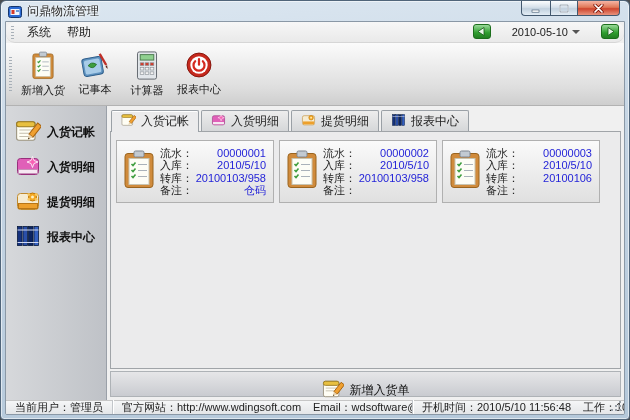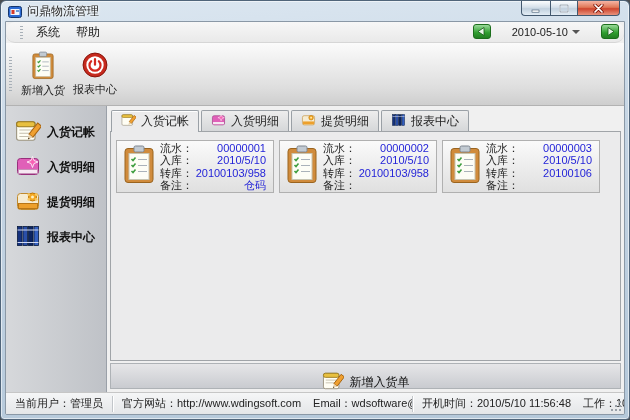--- a/index.html
+++ b/index.html
@@ -21,21 +21,21 @@
   .cbtn.max{width:28px;}
   .cbtn.close{width:42px;border-radius:0 0 4px 0;border-left:none;
     background:linear-gradient(#f6b5a5,#e07858 45%,#ce452e 55%,#e8947e);}
 
   
   .client{position:absolute;left:4px;right:4px;top:20px;bottom:4px;background:#f0f0f0;
     border:1px solid #8a98a6;border-radius:0 0 2px 2px;display:flex;flex-direction:column;overflow:hidden;}
 
   
   .menubar{height:21px;flex:0 0 auto;background:linear-gradient(#f7f7f7,#e9e9e9);border-bottom:1px solid #d6d6d6;
-    display:flex;align-items:center;padding:0 13px;position:relative;border-radius:9px;}
+    display:flex;align-items:center;padding:0 4px;position:relative;border-radius:9px;}
   .vgrip{width:3px;height:13px;margin:0 5px 0 1px;
     background:repeating-linear-gradient(180deg,#a8b0b8 0 1px,transparent 1px 3px);}
   .menu-item{font-size:12px;color:#1a1a1a;padding:2px 8px;border-radius:2px;}
   .date-ctrl{position:absolute;right:5px;top:2px;display:flex;align-items:center;gap:21px;}
   .nav-btn{width:18px;height:15px;border:1px solid #1c6e1c;border-radius:3px;display:flex;align-items:center;justify-content:center;
     background:linear-gradient(#9ada9a,#2f9e2f 60%,#237e23);}
   .date-box{display:flex;align-items:center;gap:4px;}
   .date-text{font-size:11px;color:#1a1a1a;}
   .caret{width:0;height:0;border-left:4px solid transparent;border-right:4px solid transparent;border-top:4px solid #555;}
 
@@ -55,34 +55,34 @@
 
   .main{flex:1;display:flex;flex-direction:column;min-width:0;padding:4px 3px 3px 3px;}
   .tabbar{display:flex;gap:2px;margin-bottom:-1px;position:relative;z-index:2;padding-left:1px;}
   .tab{height:21px;display:flex;align-items:center;gap:5px;padding:0 9px;font-size:12px;color:#222;
     border:1px solid #9aa0a6;border-bottom:none;border-radius:2px 2px 0 0;
     background:linear-gradient(#ededed,#d5d7d9);}
   .tab.active{background:#ebebec;box-shadow:inset 0 1px 0 #fff;height:22px;}
 
   .content{flex:1;border:1px solid #a0a4a8;background:#ebebec;padding:8px 5px;
     display:flex;gap:5px;align-items:flex-start;min-height:0;}
-  .card{width:158px;height:53px;flex:0 0 auto;border:1px solid #b0b0b0;
+  .card{width:158px;height:63px;flex:0 0 auto;border:1px solid #b0b0b0;
     background:linear-gradient(#fafafa,#e0e0e0);display:flex;align-items:center;gap:4px;padding:3px 7px 3px 5px;}
   .card-rows{flex:1;display:flex;flex-direction:column;min-width:0;}
   .crow{display:flex;font-size:11px;line-height:12.5px;white-space:nowrap;}
   .crow .lbl{color:#222;}
   .crow .val{flex:1;text-align:right;color:#2424d8;}
 
   .bottombar{height:26px;flex:0 0 auto;margin-top:2px;border:1px solid #aeb2b6;
     background:linear-gradient(#e6e6e8,#c9cbd0);display:flex;align-items:center;justify-content:center;}
   .new-order-btn{display:flex;align-items:center;gap:6px;font-size:12px;color:#111;background:none;border:none;
     font-family:inherit;padding:1px 8px;border-radius:3px;margin-top:12px;}
 
   
-  .statusbar{height:22px;flex:0 0 auto;border-top:1px solid #c6c6c6;position:relative;
+  .statusbar{height:14px;flex:0 0 auto;border-top:1px solid #c6c6c6;position:relative;
     background:linear-gradient(#f5f6f7,#e4e6e8);display:flex;align-items:center;font-size:11px;color:#222;}
   .sb-sec{height:16px;display:flex;align-items:center;padding:0 9px;gap:12px;
     border-right:1px solid #c2c6ca;box-shadow:1px 0 0 #fff;white-space:nowrap;overflow:hidden;}
   .sb-sec.s1{width:107px;flex:0 0 auto;}
   .sb-sec.s2{width:300px;flex:0 0 auto;}
   .sb-sec.s3{flex:1;border-right:none;box-shadow:none;}
   .grip-dots{position:absolute;right:3px;bottom:3px;width:2px;height:2px;background:#98a0a8;
     box-shadow:-4px 0 0 #98a0a8,-8px 0 0 #98a0a8,0 -4px 0 #98a0a8,-4px -4px 0 #98a0a8,0 -8px 0 #98a0a8;}
 </style>
 </head>
@@ -163,21 +163,57 @@
                 <line x1="16" y1="15" x2="25" y2="15"></line>
                 <line x1="16" y1="21" x2="25" y2="21"></line>
                 <line x1="16" y1="27" x2="25" y2="27"></line>
               </g>
             </svg>
         </span>
         <span>新增入货</span>
       </div>
 
 
-
+      <div class="tool-btn">
+        <span>
+          <svg width="30" height="28" viewBox="0 0 32 30">
+              <g transform="rotate(-10 14 17)">
+                <rect x="3" y="7" width="21" height="19" rx="3" fill="#5f93c0" stroke="#2f5f8c"></rect>
+                <rect x="5" y="9" width="17" height="15" rx="2" fill="#a8cce8"></rect>
+                <path d="M9 15q4-4.5 9 0q-4.5 5.5-9 0z" fill="#3f9e3f" stroke="#1f6e1f" stroke-width="0.8"></path>
+              </g>
+              <g>
+                <line x1="21" y1="3" x2="28" y2="15" stroke="#c03028" stroke-width="2.6"></line>
+                <polygon points="27.2,16.8 29.6,19.2 28.9,14.9" fill="#5a2418"></polygon>
+              </g>
+            </svg>
+        </span>
+        <span>记事本</span>
+      </div>
+
+      <div class="tool-btn">
+        <span>
+          <svg width="26" height="29" viewBox="0 0 28 32">
+              <rect x="3.5" y="1" width="21" height="30" rx="2" fill="#e2e6ea" stroke="#585e66"></rect>
+              <rect x="6.5" y="4" width="15" height="6" fill="#8fd08f" stroke="#47774a"></rect>
+              <g stroke="#8a9096" stroke-width="0.7">
+                <rect x="6.5" y="13" width="4" height="3" fill="#d23c2c"></rect>
+                <rect x="12" y="13" width="4" height="3" fill="#d23c2c"></rect>
+                <rect x="17.5" y="13" width="4" height="3" fill="#d23c2c"></rect>
+                <rect x="6.5" y="18" width="4" height="3" fill="#f2f2f2"></rect>
+                <rect x="12" y="18" width="4" height="3" fill="#f2f2f2"></rect>
+                <rect x="17.5" y="18" width="4" height="3" fill="#f2f2f2"></rect>
+                <rect x="6.5" y="23" width="4" height="3" fill="#f2f2f2"></rect>
+                <rect x="12" y="23" width="4" height="3" fill="#f2f2f2"></rect>
+                <rect x="17.5" y="23" width="4" height="3" fill="#f2f2f2"></rect>
+              </g>
+            </svg>
+        </span>
+        <span>计算器</span>
+      </div>
 
 
       <div class="tool-btn">
         <span>
           <svg width="28" height="28" viewBox="0 0 30 30">
               <circle cx="15" cy="15" r="12.8" fill="#c62a1e" stroke="#821008"></circle>
               <circle cx="15" cy="15" r="9.3" fill="#fff"></circle>
               <g stroke="#d42a20" stroke-width="2.4" fill="none" stroke-linecap="round">
                 <path d="M15 8.6v6"></path>
                 <path d="M10.9 11a5.9 5.9 0 1 0 8.2 0"></path>

